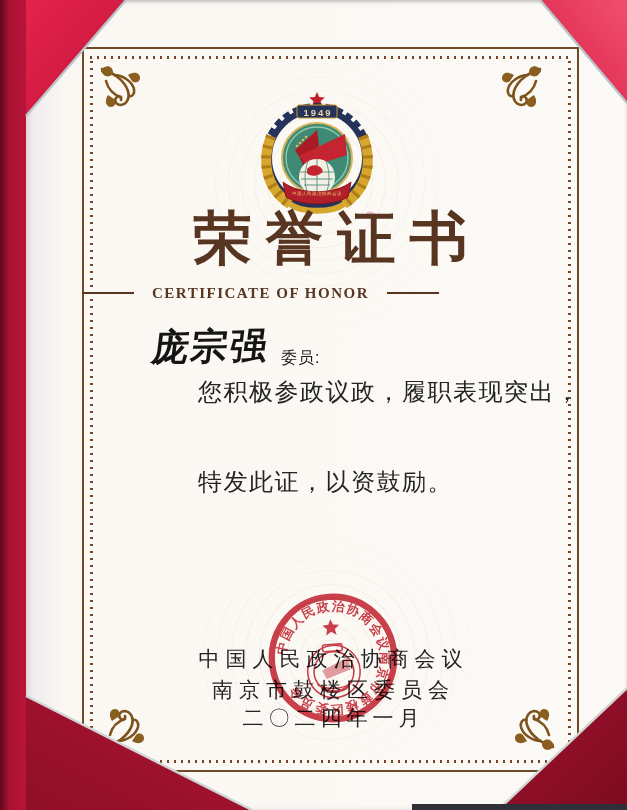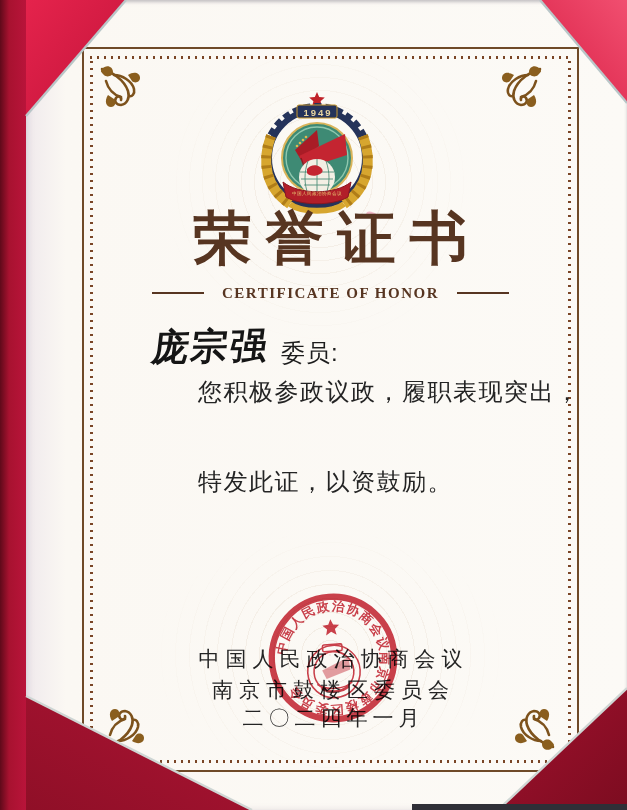--- a/index.html
+++ b/index.html
@@ -54,36 +54,36 @@
   
   .emblem{position:absolute;left:257px;top:92px;width:120px;height:126px;}
   
   .title{
     position:absolute;left:82px;top:200px;width:497px;text-align:center;
     font-family:"Liberation Serif","DejaVu Serif",serif;font-weight:bold;
     font-size:58px;letter-spacing:14px;color:#573521;text-indent:14px;
   }
   .subtitle-row{
     position:absolute;left:82px;top:283px;width:497px;height:20px;
-    display:flex;align-items:center;justify-content:center;gap:18px;
+    display:flex;align-items:center;gap:18px;
   }
   .sub-line{width:52px;height:2px;background:#573521;}
   .subtitle{
     font-family:"Liberation Serif","DejaVu Serif",serif;font-weight:bold;
     font-size:15px;letter-spacing:1.5px;color:#573521;white-space:nowrap;
   }
   .pink-smudge{position:absolute;left:366px;top:212px;width:11px;height:6px;
     background:rgba(235,150,175,.65);border-radius:60% 40% 50% 50%;transform:rotate(24deg);}
   
   .recipient-row{position:absolute;left:152px;top:322px;display:flex;align-items:flex-end;gap:12px;color:#151515;}
   .recipient-name{
     font-family:"Liberation Serif","DejaVu Serif",serif;
     font-size:37px;font-weight:900;transform:skewX(-8deg) rotate(-1deg);letter-spacing:2px;
   }
-  .recipient-salutation{font-size:24px;padding-bottom:3px;letter-spacing:1px;color:#1c1c1c;}
+  .recipient-salutation{font-size:16px;padding-bottom:3px;letter-spacing:1px;color:#1c1c1c;}
   .body-line{position:absolute;left:152px;width:440px;font-size:24px;color:#242424;letter-spacing:1.5px;white-space:nowrap;}
   .bl1{top:376px;padding-left:46px;}
   .bl2{top:421px;}
   .bl3{top:466px;padding-left:46px;}
   
   .issuer-line{position:absolute;left:82px;width:497px;text-align:center;color:#242424;
     font-size:21px;letter-spacing:6px;text-indent:6px;white-space:nowrap;}
   .il1{top:645px;}
   .il2{top:676px;}
   .il3{top:704px;letter-spacing:5px;}

